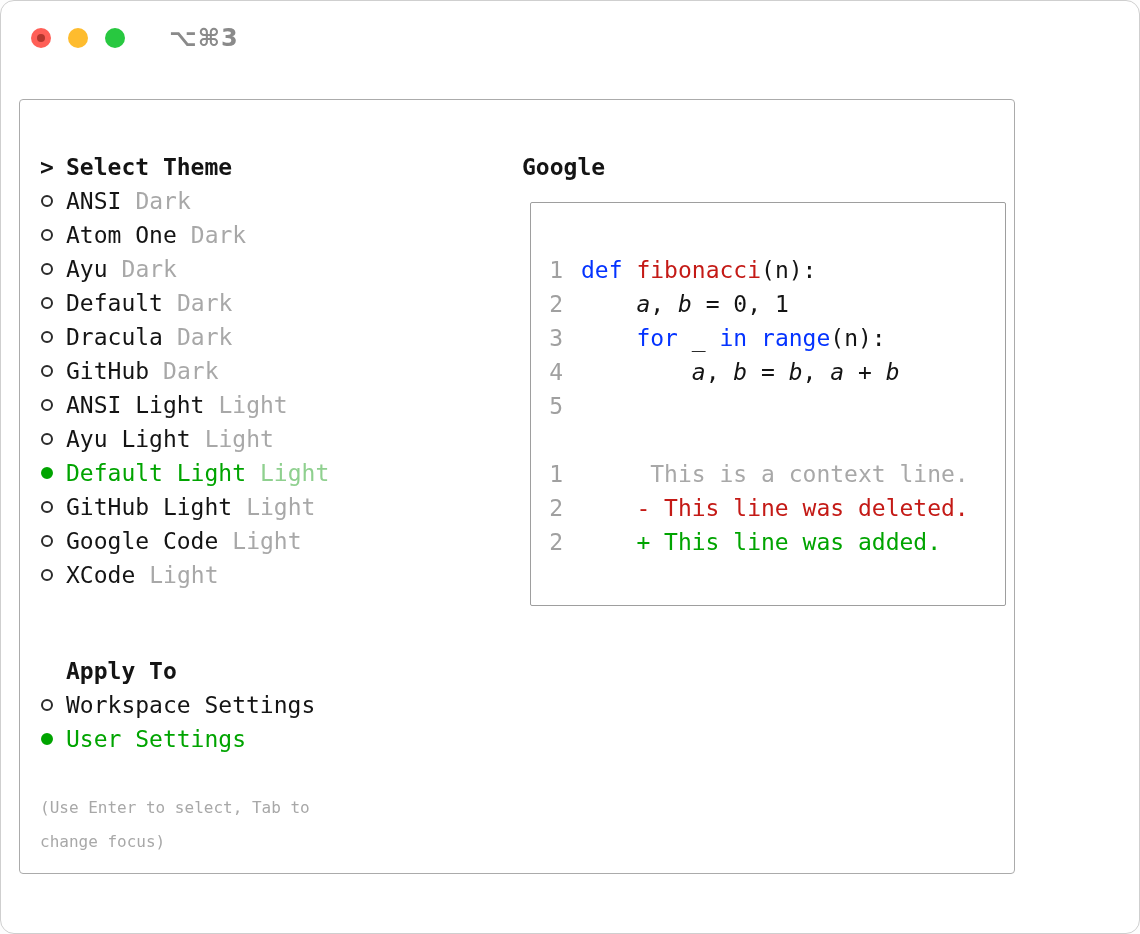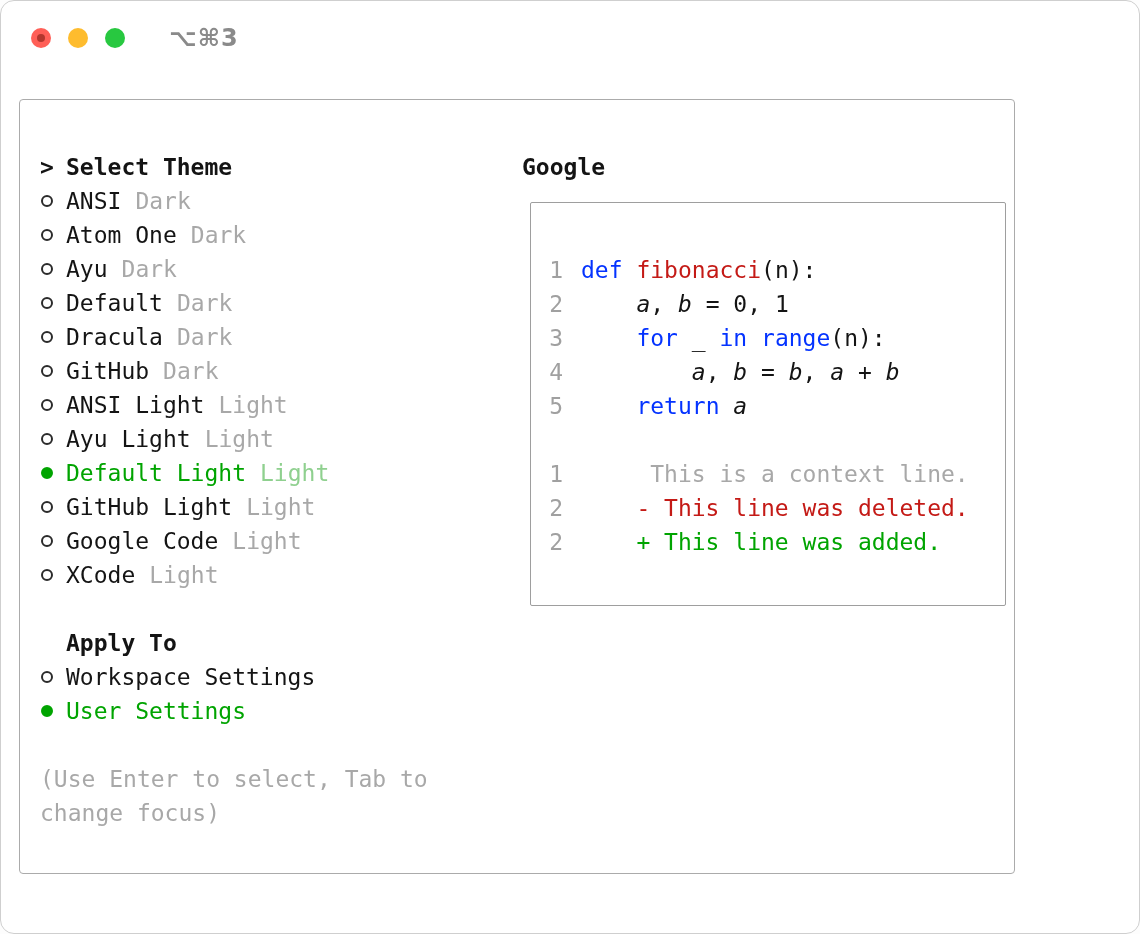--- a/index.html
+++ b/index.html
@@ -86,24 +86,25 @@
     border-color: var(--accent-green);
   }
   .variant { color: var(--muted-gray); margin-left: 14px; }
   .option-row.selected .oname   { color: var(--accent-green); }
   .option-row.selected .variant { color: var(--selected-variant-green); }
   .spacer { height: 34px; }
   .apply-title {
     height: 34px; display: flex; align-items: center;
     font-size: 23px; font-weight: 700;
     padding-left: 26px;
+    margin-top: 28px;
   }
   .help-line {
     height: 34px; display: flex; align-items: center;
-    font-size: 23px;
+    font-size: 16px;
     color: var(--muted-gray);
     white-space: pre;
   }
 
   
   .preview-title {
     height: 34px; display: flex; align-items: center;
     font-size: 23px; font-weight: 700;
     margin-left: 18px;
   }
@@ -191,21 +192,21 @@
 
     <div class="right-col">
       <div class="preview-title">Google</div>
 
       <div class="preview-box">
         <div id="code-lines">
             <div class="pline"><span class="lnum">1</span><span class="ptext"><span class="tok-kw">def</span><span class="tok-pl"> </span><span class="tok-fn">fibonacci</span><span class="tok-pl">(n):</span></span></div>
             <div class="pline"><span class="lnum">2</span><span class="ptext"><span class="tok-pl">    </span><span class="tok-it">a</span><span class="tok-pl">, </span><span class="tok-it">b</span><span class="tok-pl"> = 0, 1</span></span></div>
             <div class="pline"><span class="lnum">3</span><span class="ptext"><span class="tok-pl">    </span><span class="tok-kw">for</span><span class="tok-pl"> </span><span class="tok-it">_</span><span class="tok-pl"> </span><span class="tok-kw">in</span><span class="tok-pl"> </span><span class="tok-kw">range</span><span class="tok-pl">(n):</span></span></div>
             <div class="pline"><span class="lnum">4</span><span class="ptext"><span class="tok-pl">        </span><span class="tok-it">a</span><span class="tok-pl">, </span><span class="tok-it">b</span><span class="tok-pl"> = </span><span class="tok-it">b</span><span class="tok-pl">, </span><span class="tok-it">a</span><span class="tok-pl"> + </span><span class="tok-it">b</span></span></div>
-            <div class="pline"><span class="lnum">5</span><span class="ptext"><span class="tok-pl">    </span><span class="tok-kw">return</span><span class="tok-pl"> </span><span class="tok-it">a</span></span></div>
+            <div class="pline"><span class="lnum">5</span></div>
           </div>
         <div class="pline"></div>
         <div id="diff-lines">
             <div class="pline diff-context"><span class="lnum">1</span><span class="ptext">     This is a context line.</span></div>
             <div class="pline diff-deleted"><span class="lnum">2</span><span class="ptext">    - This line was deleted.</span></div>
             <div class="pline diff-added"><span class="lnum">2</span><span class="ptext">    + This line was added.</span></div>
           </div>
       </div>
     </div>
 

